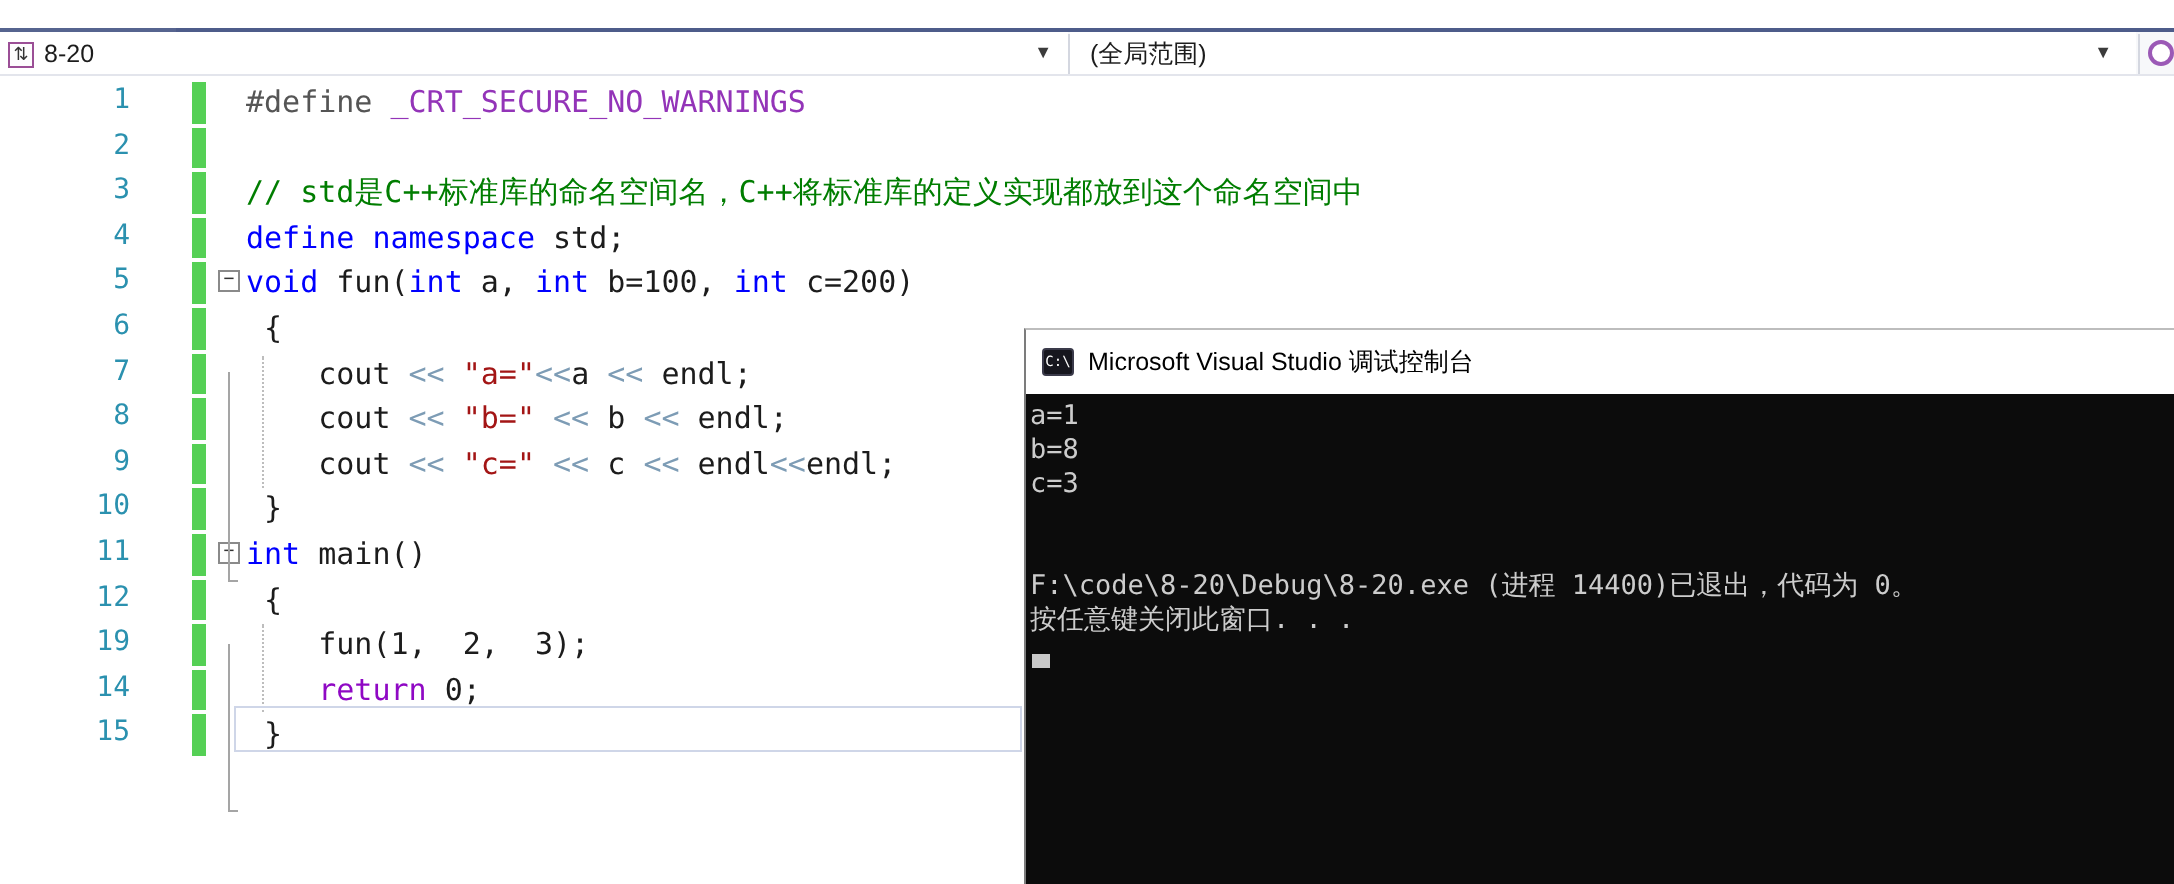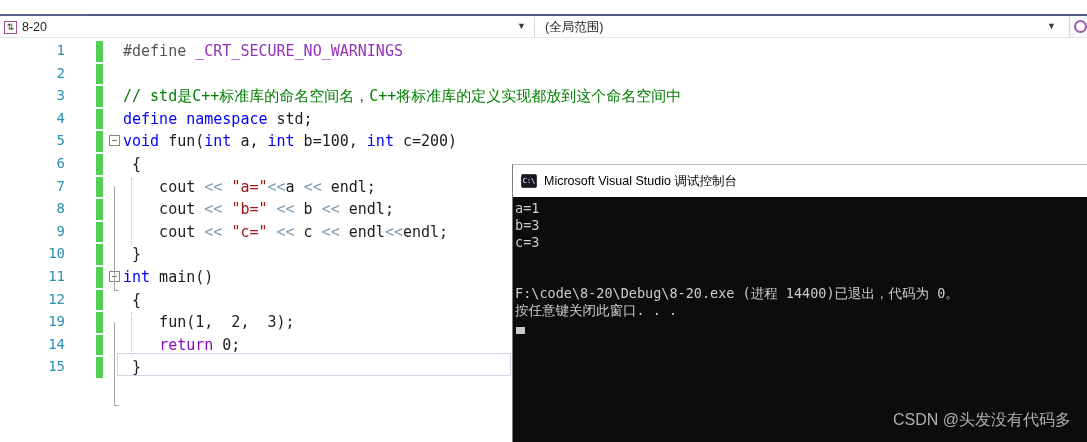--- a/index.html
+++ b/index.html
@@ -192,25 +192,24 @@
   </div>
 
   <div class="console">
     <div class="con-title">
       <span class="con-ico">C:\</span>
       <span>Microsoft Visual Studio 调试控制台</span>
     </div>
     <div class="con-body">
       <div id="con-lines">
           <div class="con-line">a=1</div>
-          <div class="con-line">b=3</div>
+          <div class="con-line">b=8</div>
           <div class="con-line">c=3</div>
           <div class="con-line">&nbsp;</div>
           <div class="con-line">&nbsp;</div>
           <div class="con-line">F:\code\8-20\Debug\8-20.exe (进程 14400)已退出，代码为 0。</div>
           <div class="con-line">按任意键关闭此窗口. . .</div>
         </div>
       <span class="cursor"></span>
-      <span class="watermark">CSDN @头发没有代码多</span>
     </div>
   </div>
 
 </div>
 
 </body></html>

